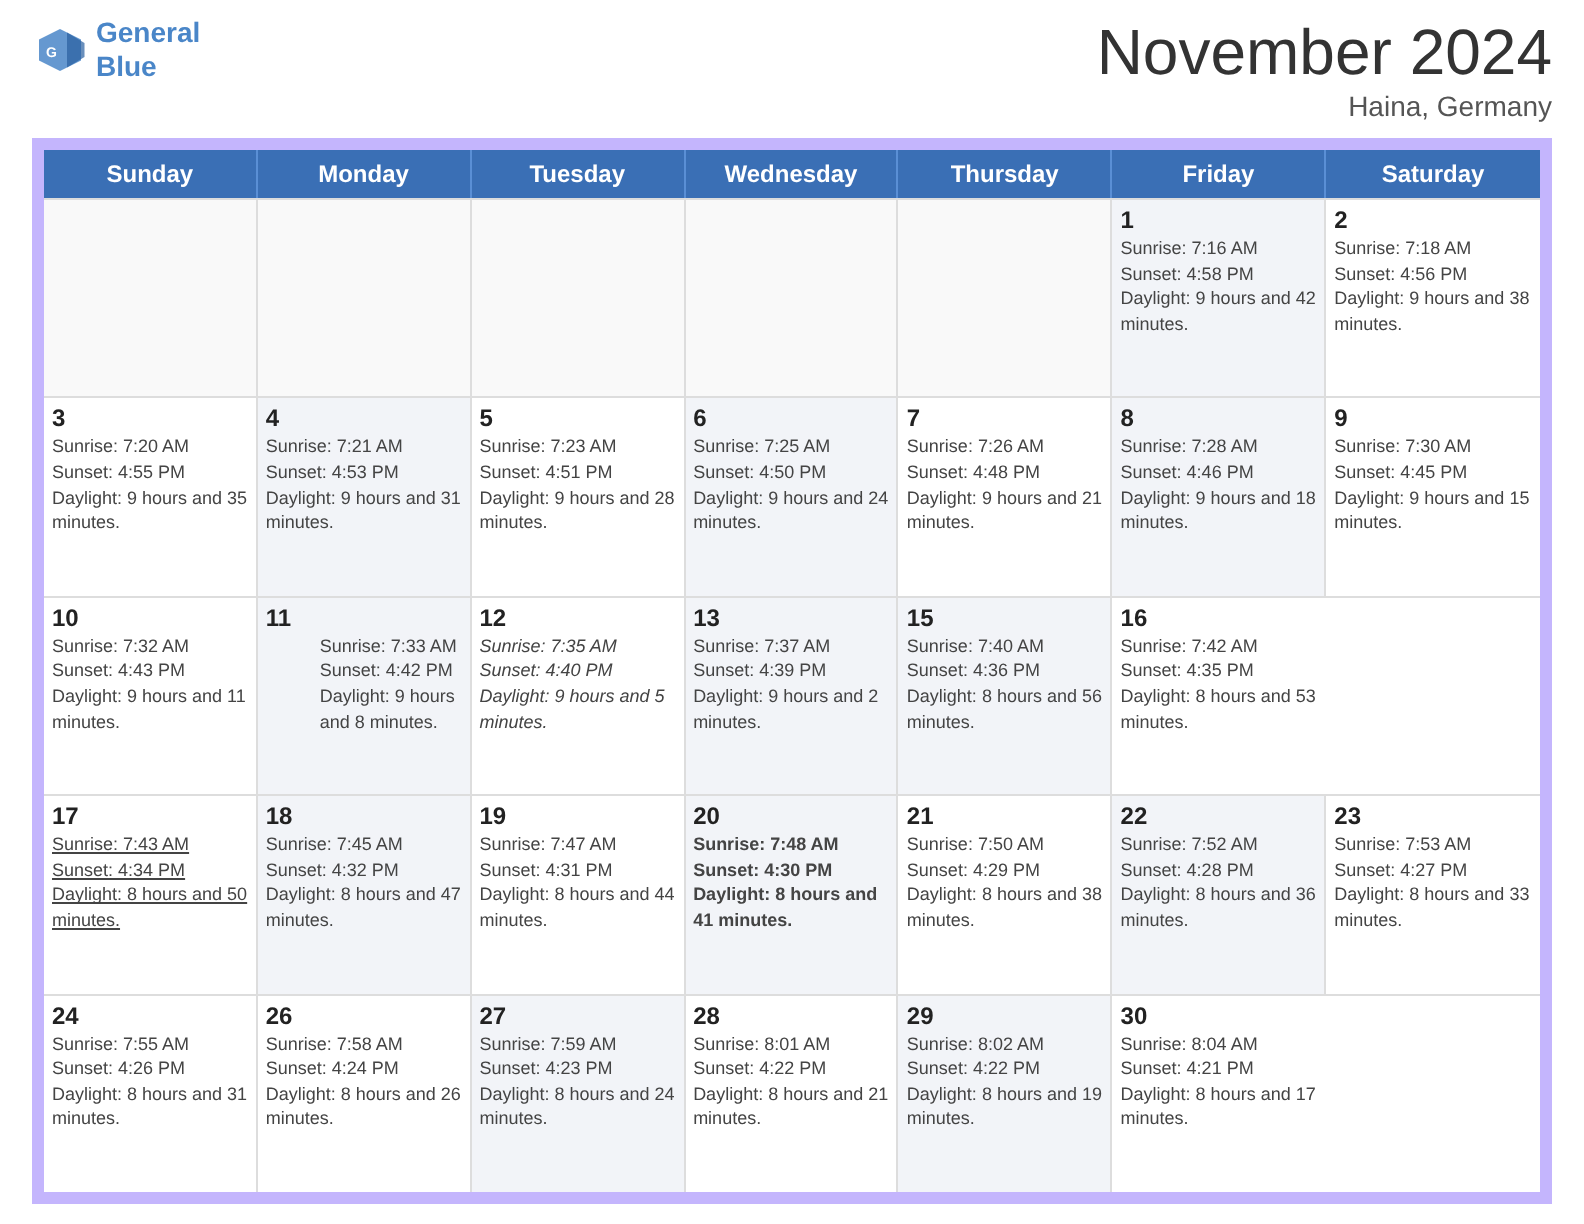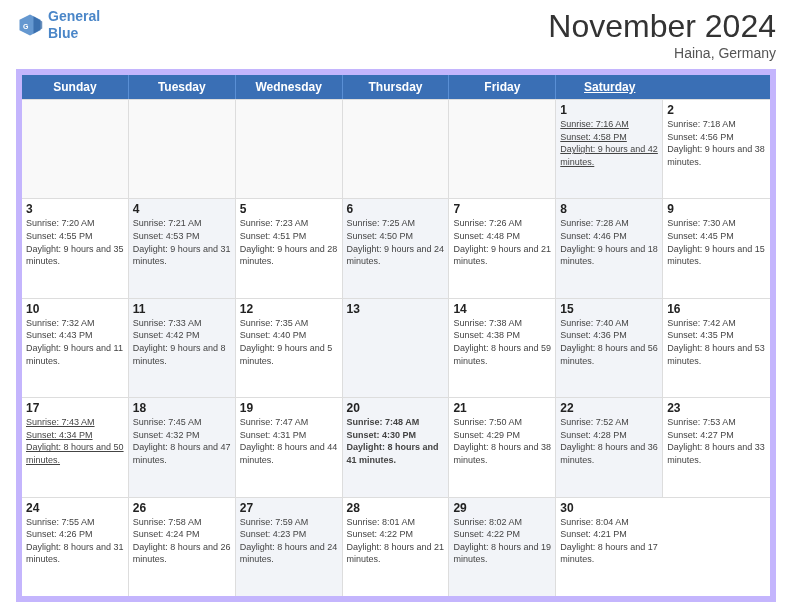--- a/index.html
+++ b/index.html
@@ -65,21 +65,21 @@
       background: #3a6fb5;
     }
     .cal-header-cell {
       color: #fff;
       font-size: 12px;
       font-weight: bold;
       padding: 5px 4px;
       text-align: center;
       border-right: 1px solid #5a8fd5;
     }
-    .cal-header-cell:last-child { border-right: none; text-decoration: underline; }
+    .cal-header-cell:last-child { border-right: none; }
     .cal-body {
       flex: 1;
       display: grid;
       grid-template-rows: repeat(5, 1fr);
     }
     .cal-row {
       display: grid;
       grid-template-columns: repeat(7, 1fr);
       border-top: 1px solid #ddd;
     }
@@ -126,36 +126,37 @@
     </div>
     <div class="title-block">
       <div class="month-title">November 2024</div>
       <div class="location-title">Haina, Germany</div>
     </div>
   </div>
 
   <div class="calendar">
     <div class="cal-header">
       <div class="cal-header-cell">Sunday</div>
+      <div class="cal-header-cell">Monday</div>
       <div class="cal-header-cell">Tuesday</div>
       <div class="cal-header-cell">Wednesday</div>
       <div class="cal-header-cell">Thursday</div>
       <div class="cal-header-cell">Friday</div>
       <div class="cal-header-cell">Saturday</div>
     </div>
     <div class="cal-body" id="cal-body">
     <div class="cal-row">
           <div class="cal-cell empty"></div>
           <div class="cal-cell empty"></div>
           <div class="cal-cell empty"></div>
           <div class="cal-cell empty"></div>
           <div class="cal-cell empty"></div>
           <div class="cal-cell shade">
             <span class="day-num">1</span>
-            <div class="cell-detail" style="white-space: pre-line; text-decoration: underline;">Sunrise: 7:16 AM
+            <div class="cell-detail" style="white-space: pre-line;">Sunrise: 7:16 AM
 Sunset: 4:58 PM
 Daylight: 9 hours and 42 minutes.</div>
           </div>
           <div class="cal-cell">
             <span class="day-num">2</span>
             <div class="cell-detail" style="white-space: pre-line;">Sunrise: 7:18 AM
 Sunset: 4:56 PM
 Daylight: 9 hours and 38 minutes.</div>
           </div>
         </div>
@@ -205,38 +206,35 @@
         </div>
         <div class="cal-row">
           <div class="cal-cell">
             <span class="day-num">10</span>
             <div class="cell-detail" style="white-space: pre-line;">Sunrise: 7:32 AM
 Sunset: 4:43 PM
 Daylight: 9 hours and 11 minutes.</div>
           </div>
           <div class="cal-cell shade">
             <span class="day-num">11</span>
-            <div class="cell-detail" style="white-space: pre-line;">Sunrise: 7:33 AM
+            <div class="cell-detail" style="white-space: pre-line; margin-left: 27px;">Sunrise: 7:33 AM
 Sunset: 4:42 PM
 Daylight: 9 hours and 8 minutes.</div>
           </div>
           <div class="cal-cell">
             <span class="day-num">12</span>
-            <div class="cell-detail" style="white-space: pre-line;">Sunrise: 7:35 AM
+            <div class="cell-detail" style="white-space: pre-line; font-style: italic;">Sunrise: 7:35 AM
 Sunset: 4:40 PM
 Daylight: 9 hours and 5 minutes.</div>
           </div>
           <div class="cal-cell shade">
             <span class="day-num">13</span>
-          </div>
-          <div class="cal-cell">
-            <span class="day-num">14</span>
-            <div class="cell-detail" style="white-space: pre-line;">Sunrise: 7:38 AM
-Sunset: 4:38 PM
-Daylight: 8 hours and 59 minutes.</div>
+            <div class="cell-detail" style="white-space: pre-line;">Sunrise: 7:37 AM
+Sunset: 4:39 PM
+Daylight: 9 hours and 2 minutes.</div>
           </div>
           <div class="cal-cell shade">
             <span class="day-num">15</span>
             <div class="cell-detail" style="white-space: pre-line;">Sunrise: 7:40 AM
 Sunset: 4:36 PM
 Daylight: 8 hours and 56 minutes.</div>
           </div>
           <div class="cal-cell">
             <span class="day-num">16</span>
             <div class="cell-detail" style="white-space: pre-line;">Sunrise: 7:42 AM

